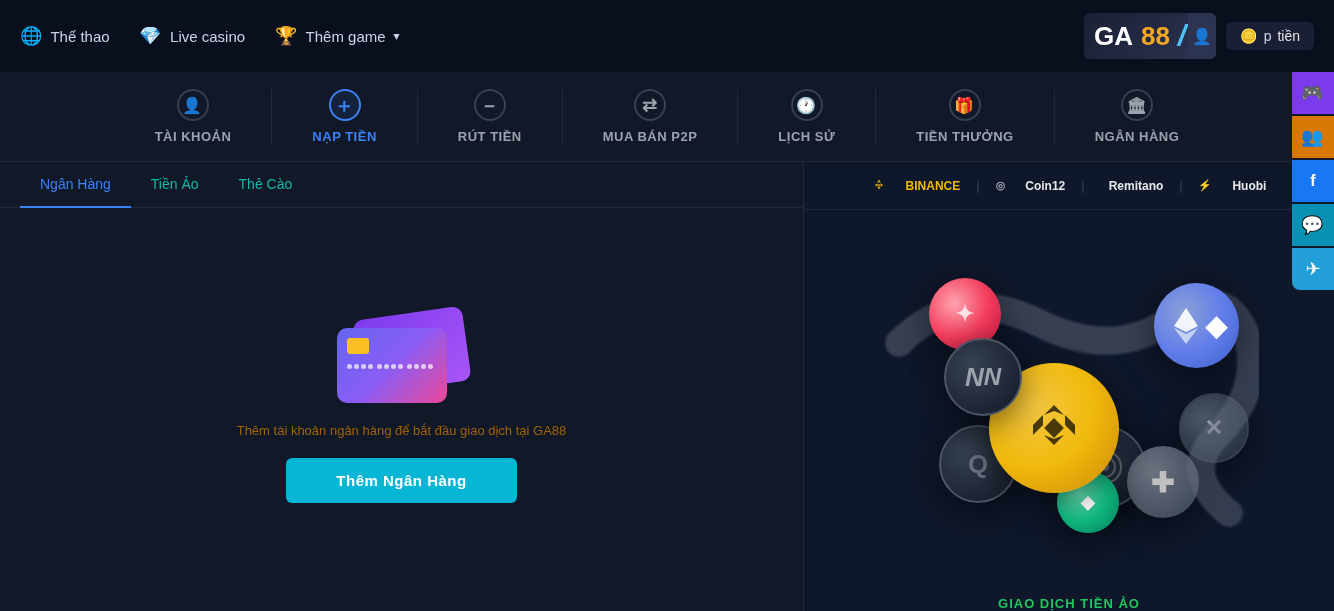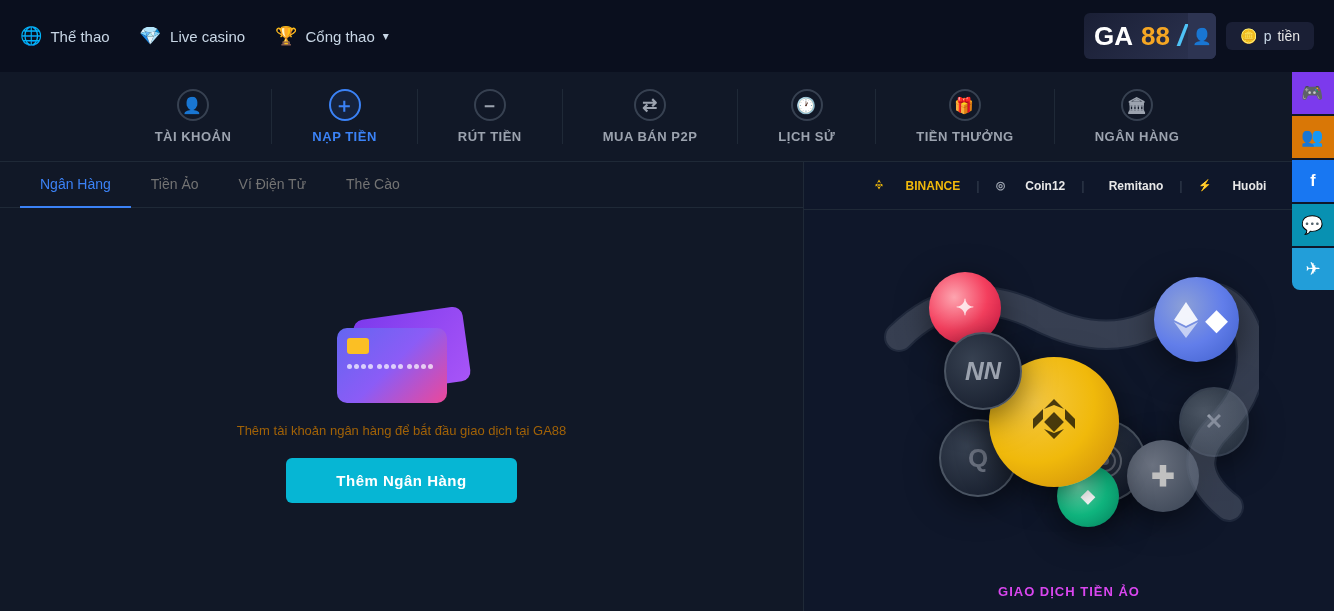--- a/index.html
+++ b/index.html
@@ -143,21 +143,21 @@
     }
     .tab-bar {
       display: flex;
       border-bottom: 1px solid #1f2937;
       padding: 0 20px;
     }
     .tab-item {
       padding: 14px 20px;
       font-size: 14px;
       font-weight: 500;
-      color: #737373;
+      color: #14b8a6;
       cursor: pointer;
       border-bottom: 2px solid transparent;
       margin-bottom: -1px;
     }
     .tab-item.active {
       color: #3b82f6;
       border-bottom: 2px solid #3b82f6;
     }
 
     .panel-body {
@@ -337,44 +337,43 @@
 
     .ribbon-path {
       position: absolute;
       top: 0; left: 0;
       width: 100%; height: 100%;
       z-index: 3;
       pointer-events: none;
     }
 
     .crypto-label {
-      color: #d946ef;
+      color: #22c55e;
       font-size: 13px;
       font-weight: 600;
       letter-spacing: 1px;
-      padding-bottom: 12px;
       text-transform: uppercase;
     }
   </style>
 </head>
 <body>
 
 <div class="top-nav">
   <div class="top-nav-left">
     <div class="nav-item">
       <span style="font-size:18px;">🌐</span>
       <span>Thể thao</span>
     </div>
     <div class="nav-item">
       <span style="font-size:18px; color:#5bc0de;">💎</span>
       <span>Live casino</span>
     </div>
     <div class="nav-item">
       <span style="font-size:18px; color:#ffd700;">🏆</span>
-      <span>Cổng thao</span>
+      <span>Thêm game</span>
       <span class="chevron">▾</span>
     </div>
   </div>
 
 
   <div class="top-nav-right">
     <div style="position:relative; background: linear-gradient(135deg,#1a1f35,#2d3452); padding:6px 30px 6px 10px; border-radius:6px; display:flex; align-items:center; gap:8px;">
       <span style="font-size:26px;font-weight:900;color:#fff;">GA</span>
         <span style="font-size:26px;font-weight:900;color:#f5a623;">88</span>
         <span style="font-size:30px;font-weight:900;color:#4fc3f7;font-style:italic;">/</span>
@@ -443,23 +442,20 @@
 <div class="main-content">
 
   <div class="left-panel">
 
     <div class="tab-bar">
       <div class="tab-item active">
         <span>Ngân Hàng</span>
       </div>
       <div class="tab-item">
         <span>Tiền Ảo</span>
-      </div>
-      <div class="tab-item">
-        <span>Ví Điện Tử</span>
       </div>
       <div class="tab-item">
         <span>Thẻ Cào</span>
       </div>
     </div>
 
     <div class="panel-body">
 
       <div class="card-illustration">
         <div class="card-back"></div>

